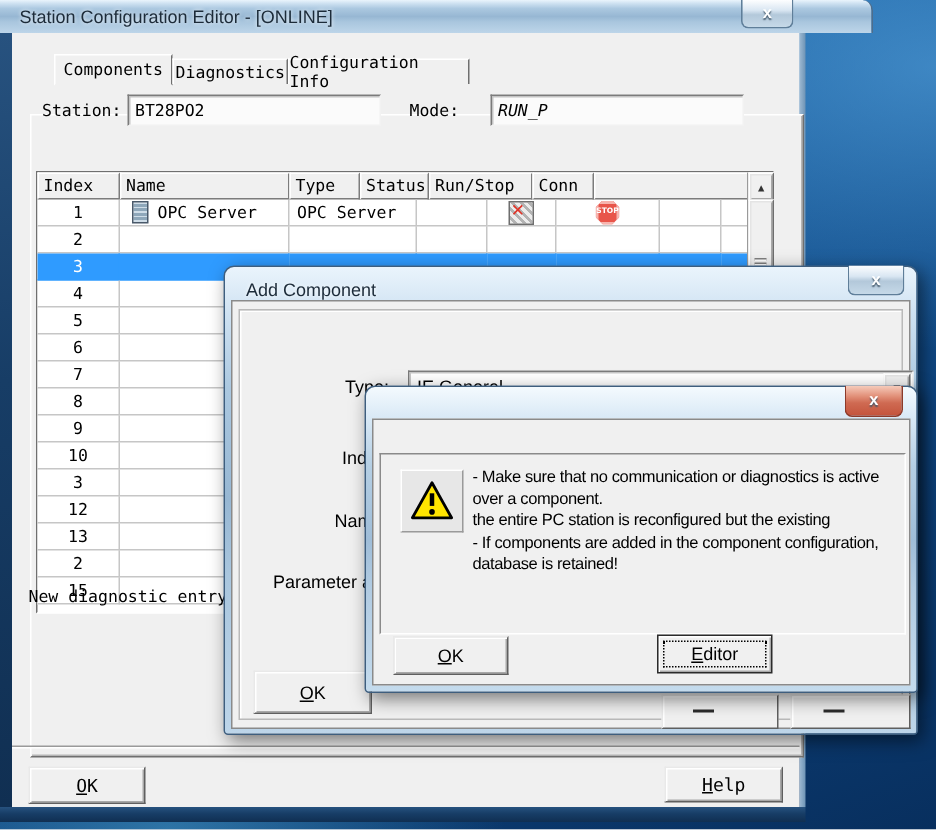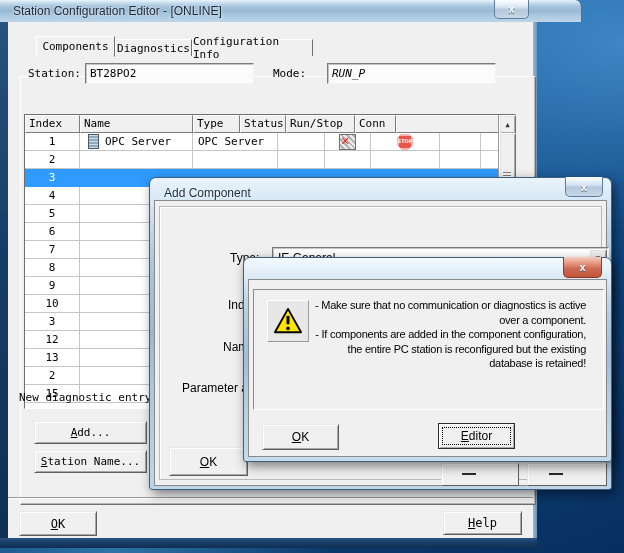--- a/index.html
+++ b/index.html
@@ -342,26 +342,20 @@
                 <i></i>
                 <i></i>
                 <i></i>
               </div>
           </div>
         </div>
       </div>
 
       <span class="lbl" style="left:11px;top:369px;">New diagnostic entry</span>
 
-      <div class="btn mono" style="left:26px;top:399px;width:111px;height:21px;font-size:11px;">
-        <span class="mn">Add...</span>
-      </div>
-      <div class="btn mono" style="left:26px;top:428px;width:111px;height:21px;font-size:11px;">
-        <span class="mn">Station Name...</span>
-      </div>
 
       <div style="position:absolute;left:0;top:475px;width:525px;height:0;border-top:1px solid #9a9a9a;border-bottom:1px solid #ffffff;"></div>
 
       <div class="btn" style="left:11px;top:489px;width:76px;height:23px;">
         <span class="mn">OK</span>
       </div>
       <div class="btn" style="left:435px;top:489px;width:77px;height:22px;">
         <span class="mn">Help</span>
       </div>
     </div>
@@ -392,33 +386,33 @@
       <div class="partial-btn" style="left:372px;top:262px;width:78px;height:21px;"></div>
     </div>
   </div>
 
   <div class="dlg glass dlg-shadow" style="left:243px;top:257px;width:367px;height:203px;z-index:10;
        background:linear-gradient(180deg,#f4fafe 0%,#d9e9f6 10%,#b5cfe4 26%,#9fbdd8 50%,#b1cbe2 66%,#c4dbed 100%);">
     <div class="cap-btn cap-btn-red" style="right:9px;top:-1px;width:37px;height:20px;">
       <span>x</span>
     </div>
     <div class="dlg-client" style="left:4px;top:21px;width:357px;height:176px;">
-      <div style="position:absolute;left:4px;top:9px;width:349px;height:119px;border:1px solid;border-color:#8a8a8a #ffffff #ffffff #8a8a8a;text-align:right;">
+      <div style="position:absolute;left:4px;top:22px;width:349px;height:119px;border:1px solid;border-color:#8a8a8a #ffffff #ffffff #8a8a8a;">
         <div class="warn-tile" style="left:13px;top:10px;">
           <svg width="30" height="28" viewBox="0 0 32 30">
             <path d="M16 2 L30 27 L2 27 Z" fill="#ffe400" stroke="#000" stroke-width="2" stroke-linejoin="round"></path>
             <rect x="14.4" y="9.5" width="3.2" height="9" fill="#000"></rect>
             <circle cx="16" cy="22.8" r="2" fill="#000"></circle>
           </svg>
         </div>
         <div style="position:absolute;left:61px;top:8px;">
           <div class="msg-line">- Make sure that no communication or diagnostics is active</div>
           <div class="msg-line">over a component.</div>
+          <div class="msg-line">the entire PC station is reconfigured but the existing</div>
           <div class="msg-line">- If components are added in the component configuration,</div>
-          <div class="msg-line">the entire PC station is reconfigured but the existing</div>
           <div class="msg-line">database is retained!</div>
         </div>
       </div>
       <div class="btn" style="left:13px;top:144px;width:75px;height:24px;">
         <span class="mn">OK</span>
       </div>
       <div class="btn focused" style="left:189px;top:143px;width:75px;height:24px;">
         <span class="mn">Editor</span>
       </div>
     </div>

